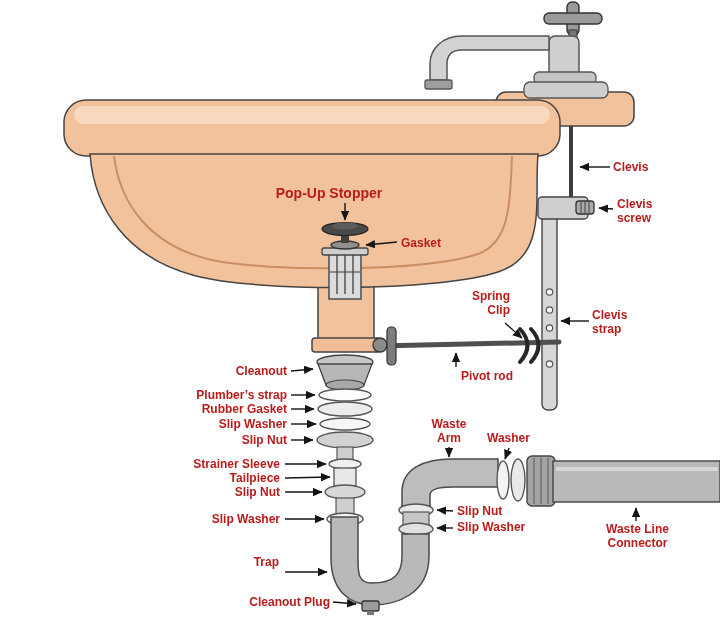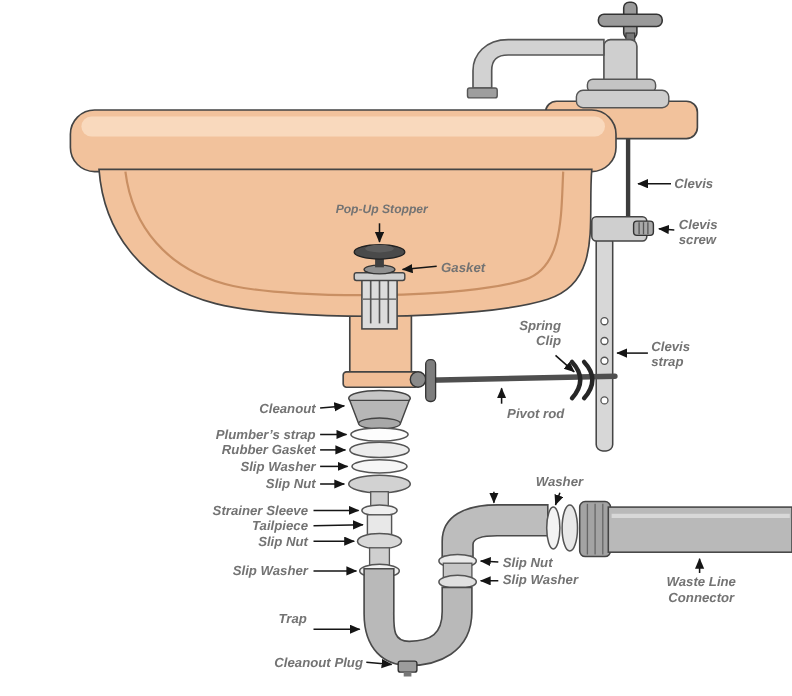--- a/index.html
+++ b/index.html
@@ -1,20 +1,20 @@
 <!DOCTYPE html>
 <html><head>
 <meta charset="utf-8">
 <style>
   html,body{margin:0;padding:0;background:#fff;}
   .stage{position:relative;width:720px;height:633px;background:#fff;overflow:hidden;
          font-family:"Liberation Sans",sans-serif;}
   .stage svg{position:absolute;left:0;top:0;}
-  .lbl{position:absolute;font-weight:700;font-size:12px;line-height:1.18;color:#737373;
-       white-space:pre-line;font-style:italic;}
+  .lbl{position:absolute;font-weight:700;font-size:12px;line-height:1.18;color:#b91c1c;
+       white-space:pre-line;}
   .lbl.center{text-align:center;}
   .lbl.right{text-align:right;}
 </style>
 </head>
 <body>
 
 <div class="stage">
 
 <svg width="720" height="633" viewBox="0 0 720 633">
   <defs>
@@ -154,39 +154,41 @@
     <line x1="449" y1="447" x2="449" y2="457" marker-end="url(#ah)"></line>
     <line x1="509" y1="448" x2="505" y2="459" marker-end="url(#ah)"></line>
     <line x1="453" y1="511" x2="437" y2="510" marker-end="url(#ah)"></line>
     <line x1="453" y1="528" x2="437" y2="528" marker-end="url(#ah)"></line>
     <line x1="636" y1="521" x2="636" y2="508" marker-end="url(#ah)"></line>
     <line x1="285" y1="572" x2="327" y2="572" marker-end="url(#ah)"></line>
     <line x1="333" y1="602" x2="356" y2="604" marker-end="url(#ah)"></line>
   </g>
 </svg>
 
-<div class="lbl center" style="left:264px;top:185px;width:166px;font-size:11px;">Pop-Up Stopper</div>
+<div class="lbl center" style="left:246px;top:185px;width:166px;font-size:14px;">Pop-Up Stopper</div>
 <div class="lbl" style="left:401px;top:236px;">Gasket</div>
 <div class="lbl" style="left:613px;top:160px;">Clevis</div>
 <div class="lbl" style="left:617px;top:197px;">Clevis
 screw</div>
 <div class="lbl right" style="right:210px;top:289px;">Spring
 Clip</div>
 <div class="lbl" style="left:592px;top:308px;">Clevis
 strap</div>
 <div class="lbl" style="left:427px;top:369px;padding-left:34px;">Pivot rod</div>
 <div class="lbl right" style="right:433px;top:364px;">Cleanout</div>
 <div class="lbl right" style="right:433px;top:388px;">Plumber’s strap</div>
 <div class="lbl right" style="right:433px;top:402px;">Rubber Gasket</div>
 <div class="lbl right" style="right:433px;top:417px;">Slip Washer</div>
 <div class="lbl right" style="right:433px;top:433px;">Slip Nut</div>
 <div class="lbl right" style="right:440px;top:457px;">Strainer Sleeve</div>
 <div class="lbl right" style="right:440px;top:471px;">Tailpiece</div>
 <div class="lbl right" style="right:440px;top:485px;">Slip Nut</div>
 <div class="lbl right" style="right:440px;top:512px;">Slip Washer</div>
+<div class="lbl center" style="left:416px;top:417px;width:66px;">Waste
+Arm</div>
 <div class="lbl" style="left:487px;top:431px;">Washer</div>
 <div class="lbl" style="left:457px;top:504px;">Slip Nut</div>
 <div class="lbl" style="left:457px;top:520px;">Slip Washer</div>
 <div class="lbl center" style="left:565px;top:522px;width:145px;">Waste Line
 Connector</div>
 <div class="lbl right" style="right:441px;top:555px;">Trap</div>
 <div class="lbl right" style="right:390px;top:595px;">Cleanout Plug</div>
 
 </div>
 

